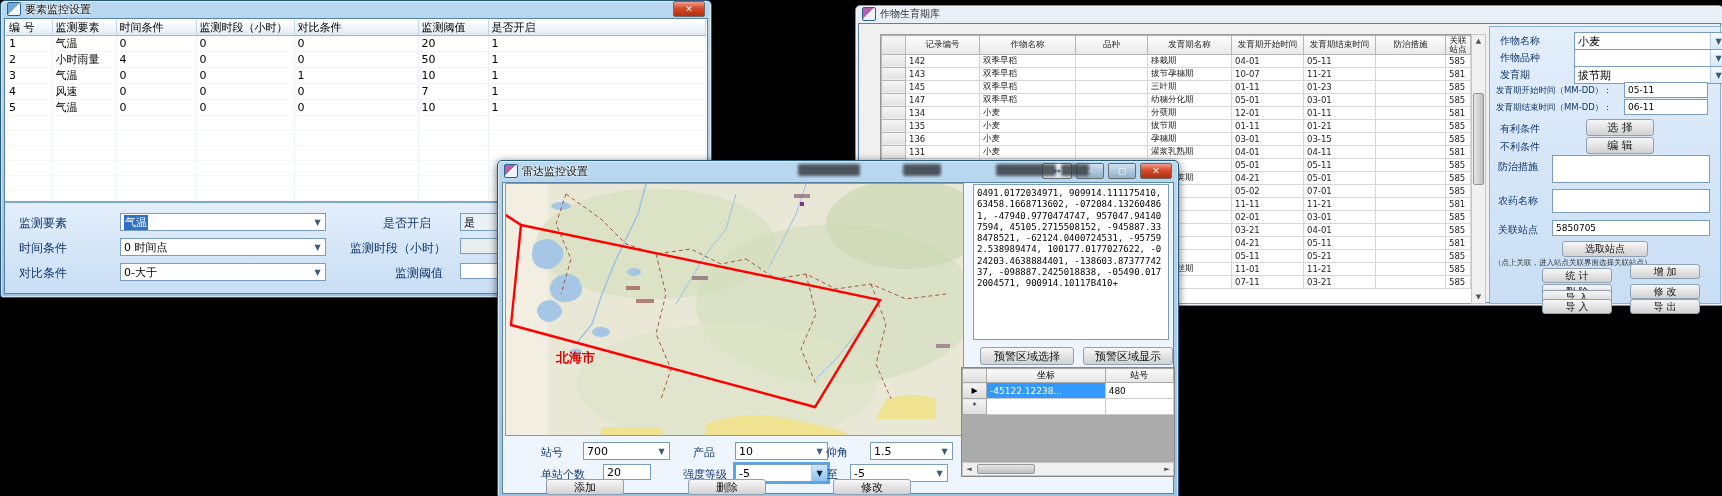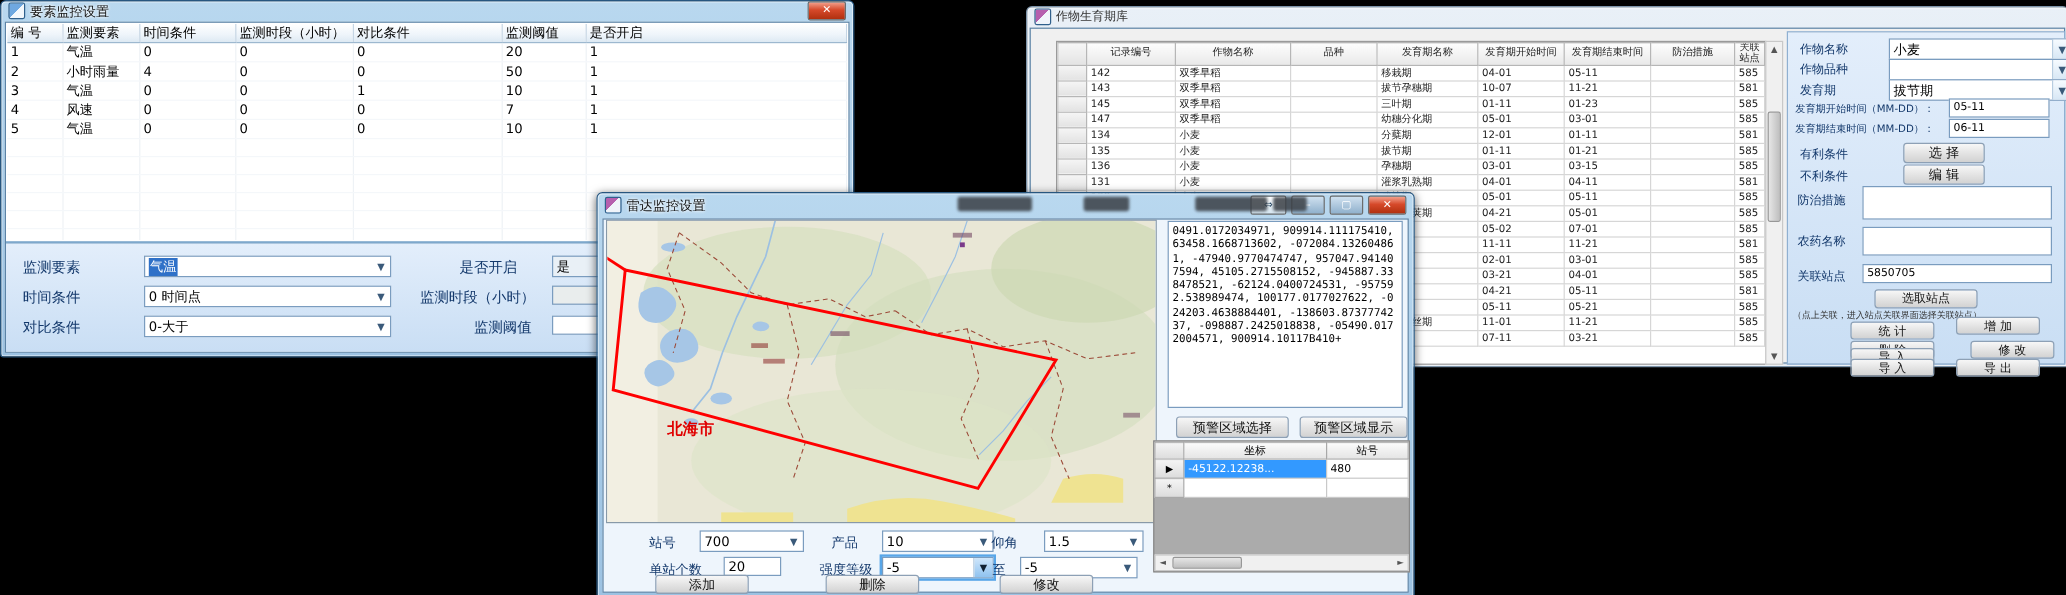--- a/index.html
+++ b/index.html
@@ -353,21 +353,21 @@
         <textarea class="tbox abs" style="left: 62px; top: 162px; width: 158px; height: 24px; resize: none;"></textarea>
         <span class="abs lbl" style="left:8px;top:196px;font-size:10px;">关联站点</span>
         <input class="tbox abs" style="left: 62px; top: 193px; width: 158px; font-size: 9px;" value="5850705">
 
         <div class="btn abs" style="left:72px;top:214px;width:84px;height:14px;font-size:10px;">选取站点</div>
         <span class="abs hint" style="left:4px;top:231px;">（点上关联，进入站点关联界面选择关联站点）</span>
 
         <div class="btn abs" style="left:52px;top:241px;width:68px;height:13px;font-size:10px;">统  计</div>
         <div class="btn abs" style="left:140px;top:237px;width:68px;height:13px;font-size:10px;">增  加</div>
         <div class="btn abs" style="left:52px;top:257px;width:68px;height:13px;font-size:10px;">删  除</div>
-        <div class="btn abs" style="left:152px;top:257px;width:68px;height:13px;font-size:10px;">修  改</div>
+        <div class="btn abs" style="left:140px;top:257px;width:68px;height:13px;font-size:10px;">修  改</div>
 
         <div class="btn abs" style="left:52px;top:263px;width:68px;height:13px;font-size:10px;" hidden="">导  入</div>
         <div class="btn abs" style="left:52px;top:272px;width:68px;height:13px;font-size:10px;">导  入</div>
         <div class="btn abs" style="left:140px;top:272px;width:68px;height:13px;font-size:10px;">导  出</div>
       </div>
     </div>
   </div>
 
   <div class="window win-active" id="win-elements" style="left:0;top:0;width:710px;height:296px;z-index:2;">
     <div class="titlebar" style="height:16px;">

